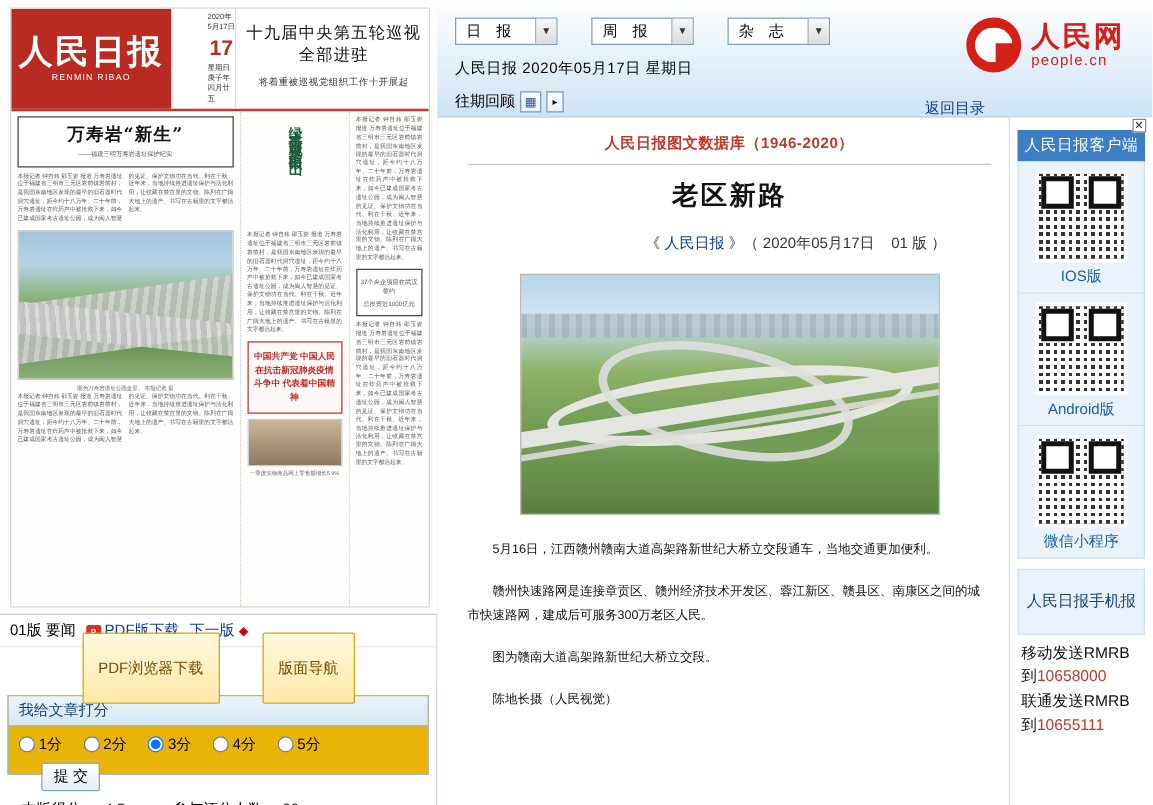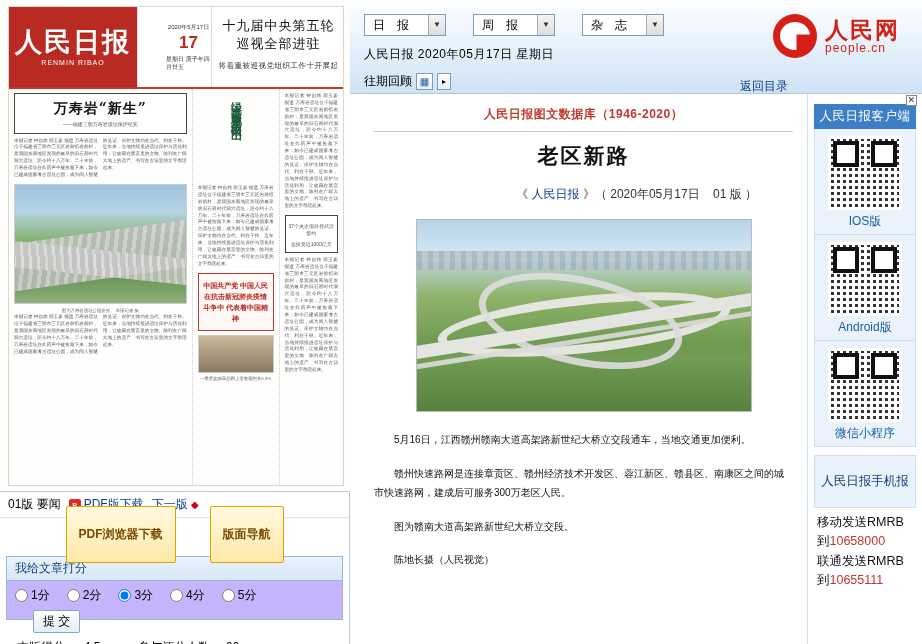--- a/index.html
+++ b/index.html
@@ -68,21 +68,21 @@
     letter-spacing: 2px;
     line-height: 1.05;
     white-space: nowrap;
   }
   .masthead-logo .en {
     font-size: 7px;
     letter-spacing: 1px;
     margin-top: 3px;
   }
   .masthead-seal {
-    width: 75px;
+    width: 52px;
     border-left: 1px solid #ddd;
     border-right: 1px solid #ddd;
     display: flex; flex-direction: column;
     align-items: center; justify-content: center;
     font-size: 6px; color: #333;
     line-height: 1.4;
     padding-left: 28px;
   }
   .seal-date {
     font-size: 17px; font-weight: bold; color: #b92b22;
@@ -243,27 +243,26 @@
   }
   .yellow-btn {
     border: 1px solid #d8a400;
     background: linear-gradient(#fff9df, #ffe9a8);
     color: #7a4a00;
     font-size: 12px;
     padding: 19px 12px;
     border-radius: 2px;
     cursor: pointer;
     white-space: nowrap;
-    font-weight: bold;
   }
   
   .rate-box {
     margin: 6px 6px 0 6px;
     border: 1px solid #9ab8d4;
-    background: #c4b5fd;
+    background: #eab308;
     height: 64px;
   }
   .rate-head {
     background: linear-gradient(#eaf3fb, #d6e7f5);
     border-bottom: 1px solid #9ab8d4;
     padding: 3px 8px;
     font-size: 12px;
     color: #14427c;
   }
   .rate-body { padding: 6px 8px 0 8px; }

